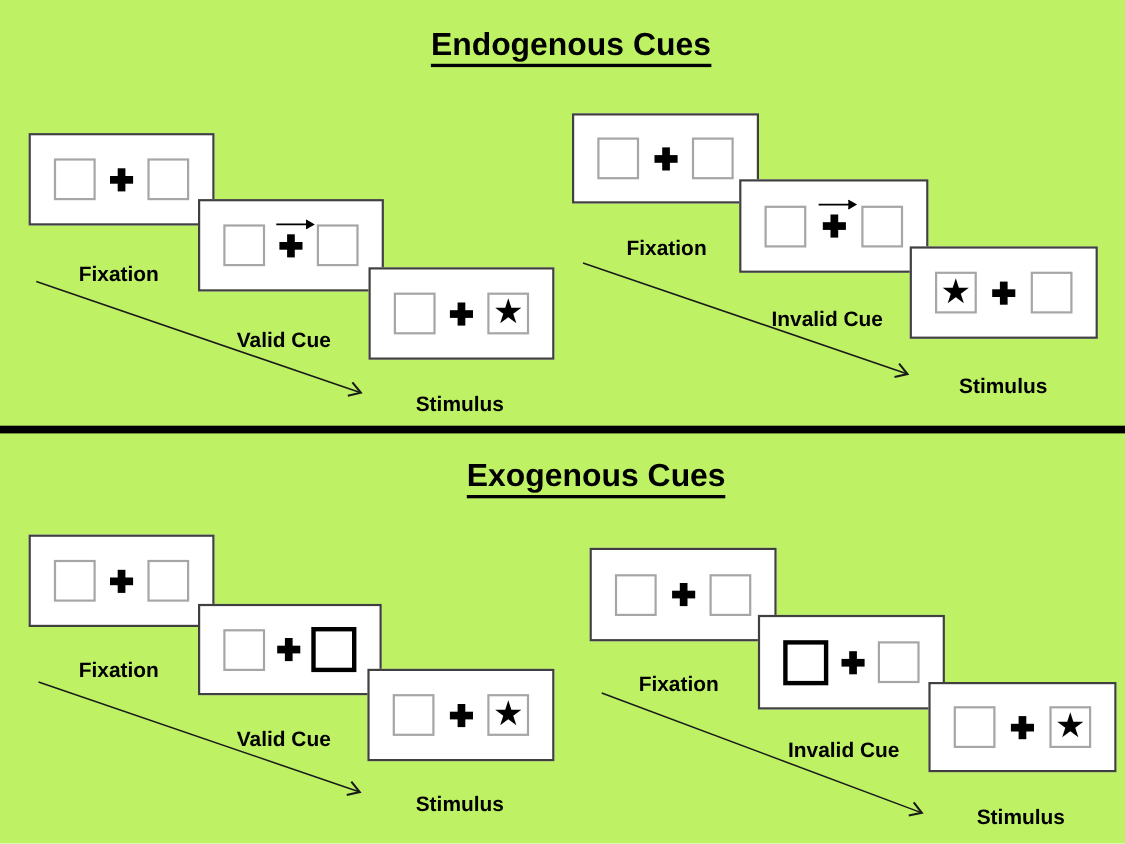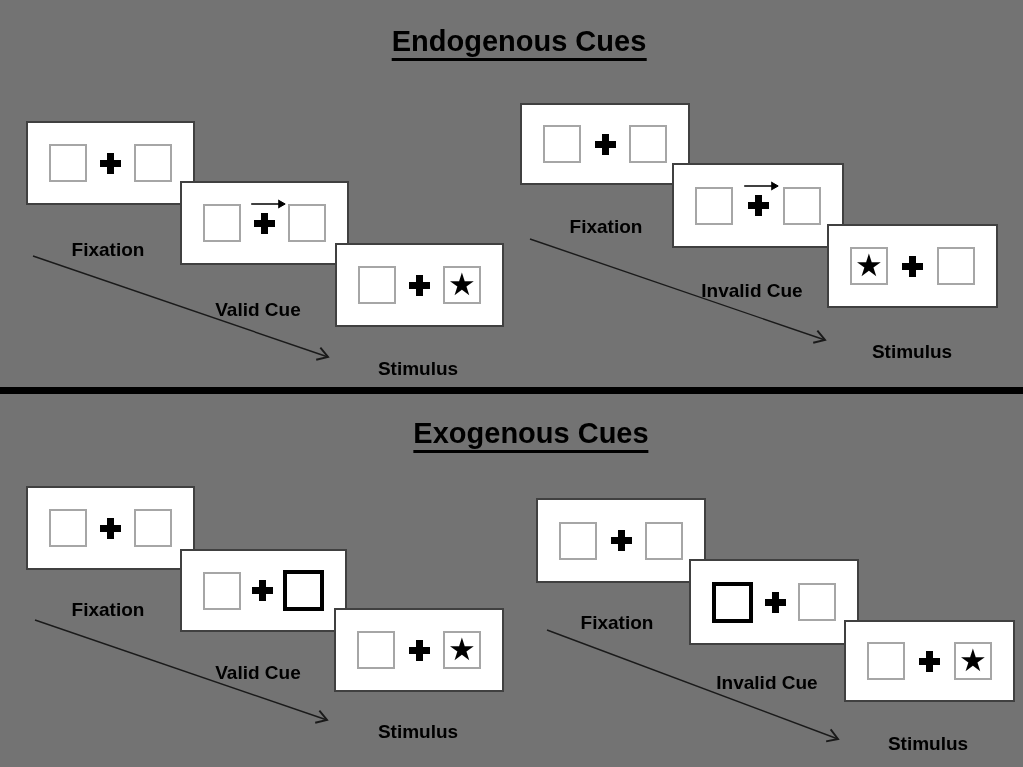--- a/index.html
+++ b/index.html
@@ -1,16 +1,16 @@
 <!DOCTYPE html>
 <html><head>
 <meta charset="utf-8">
 <style>
   html,body{margin:0;padding:0;background:#fff;}
-  #page{position:relative;width:1023px;height:767px;background:#737373;overflow:hidden;
+  #page{position:relative;width:1023px;height:767px;background:#bef264;overflow:hidden;
         font-family:"Liberation Sans",sans-serif;color:#000;}
 
   .title{position:absolute;transform:translateX(-50%);
          font-weight:bold;font-size:29px;line-height:30px;
          border-bottom:3px solid #000;padding-bottom:2px;white-space:nowrap;}
 
   .divider{position:absolute;left:0;width:1023px;height:7px;background:#000;}
 
   .panel{position:absolute;background:#fff;border:2px solid #404040;box-sizing:border-box;
          display:flex;align-items:center;justify-content:space-between;padding:0 21px;}
@@ -34,21 +34,21 @@
           line-height:20px;white-space:nowrap;margin-top:23px;}
 
   .arrow-overlay{position:absolute;left:0;top:0;pointer-events:none;}
 </style>
 </head>
 <body>
 
 <div id="page">
 
   <div class="title" style="left:519px;top:26px;">Endogenous Cues</div>
-  <div class="title" style="left:531px;top:418px;">Exogenous Cues</div>
+  <div class="title" style="left:542px;top:418px;">Exogenous Cues</div>
 
   <div class="divider" style="top:387px;"></div>
 
   <svg class="arrow-overlay" width="1023" height="767" viewBox="0 0 1023 767">
     <defs>
       <marker id="arrowV" viewBox="0 0 12 12" refX="10" refY="6" markerWidth="11" markerHeight="11" orient="auto">
         <path d="M2,1 L10,6 L2,11" fill="none" stroke="#1a1a1a" stroke-width="1.5"></path>
       </marker>
     </defs>
     <line x1="33" y1="256" x2="328" y2="357" stroke="#1a1a1a" stroke-width="1.4" marker-end="url(#arrowV)"></line>

